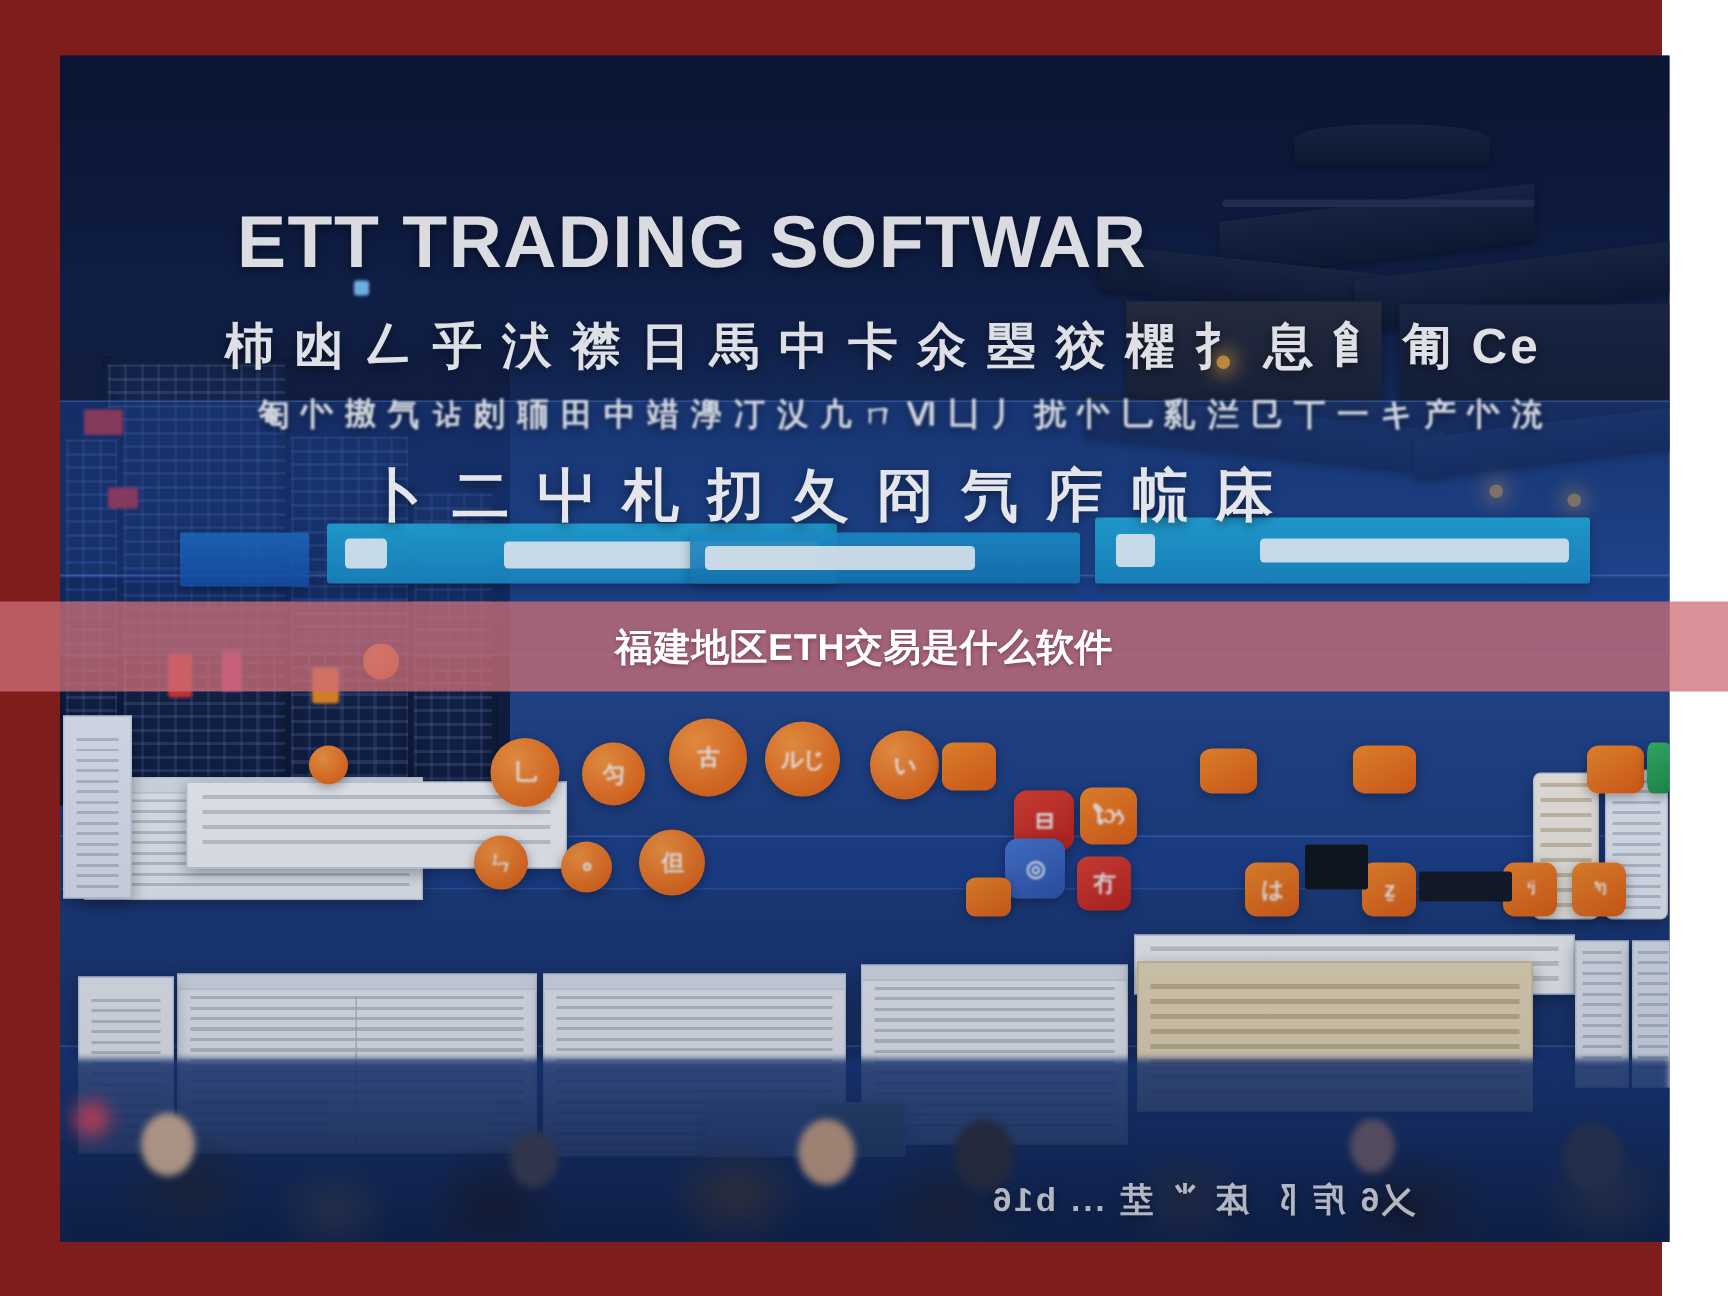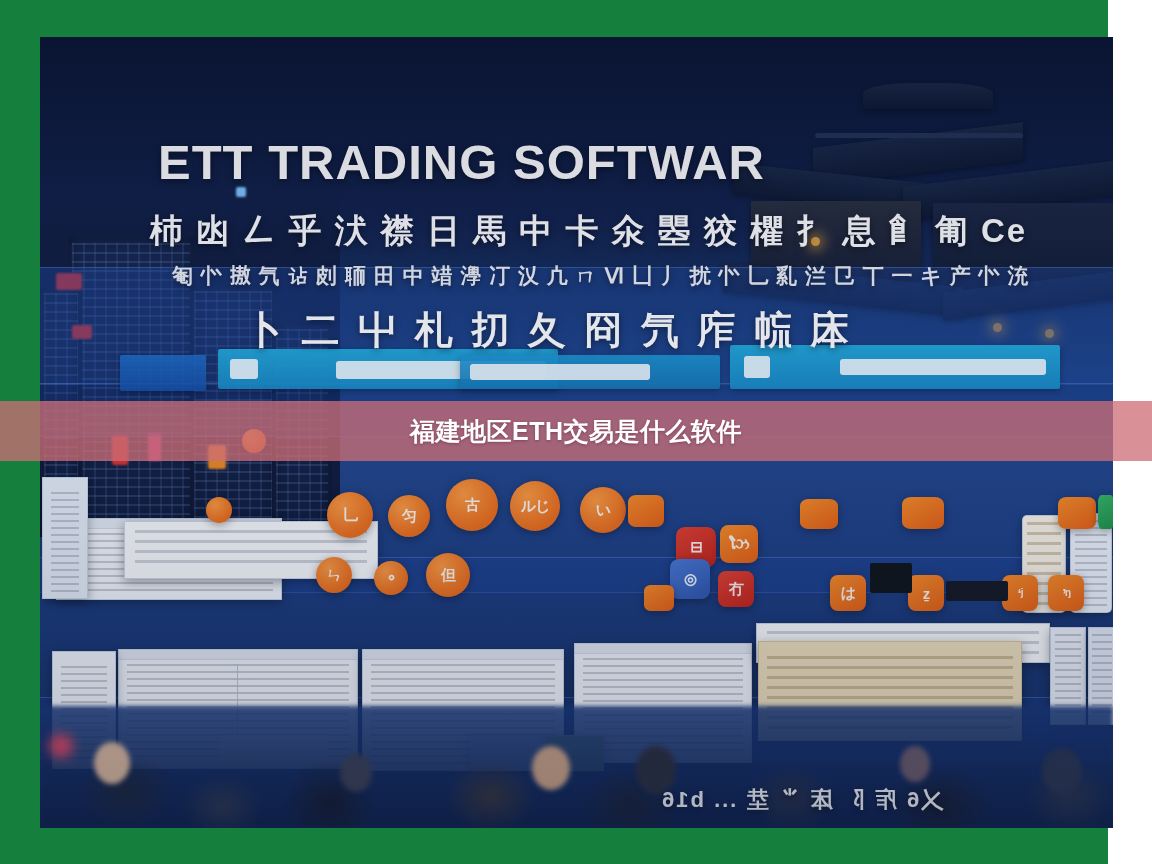--- a/index.html
+++ b/index.html
@@ -9,21 +9,21 @@
     width: 1152px;
     height: 864px;
     overflow: hidden;
     font-family: "Liberation Sans", sans-serif;
   }
 
   #page {
     position: relative;
     width: 1108px;
     height: 864px;
-    background: #15803d;
+    background: #7f1d1d;
   }
 
   
   #hero-figure {
     position: absolute;
     left: 40px;
     top: 37px;
     width: 1073px;
     height: 791px;
     overflow: hidden;

